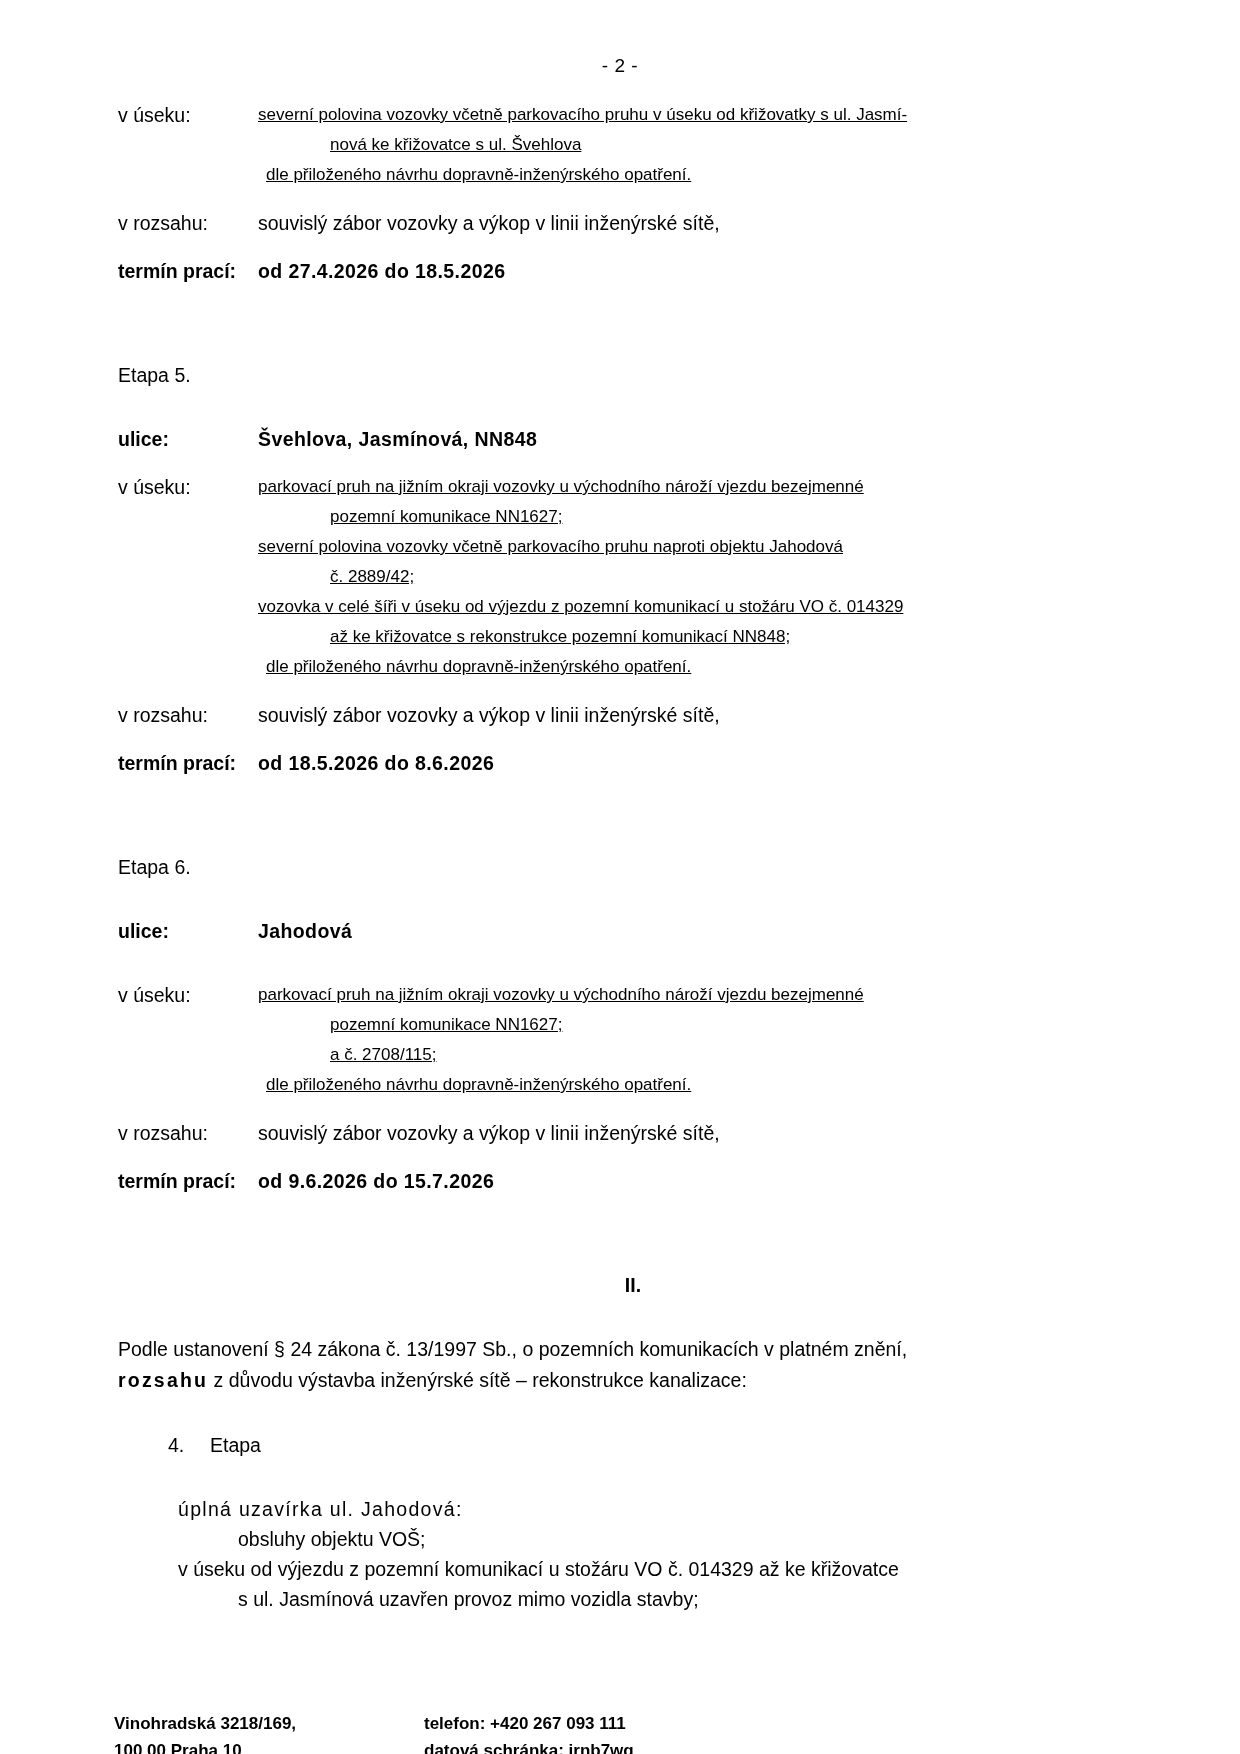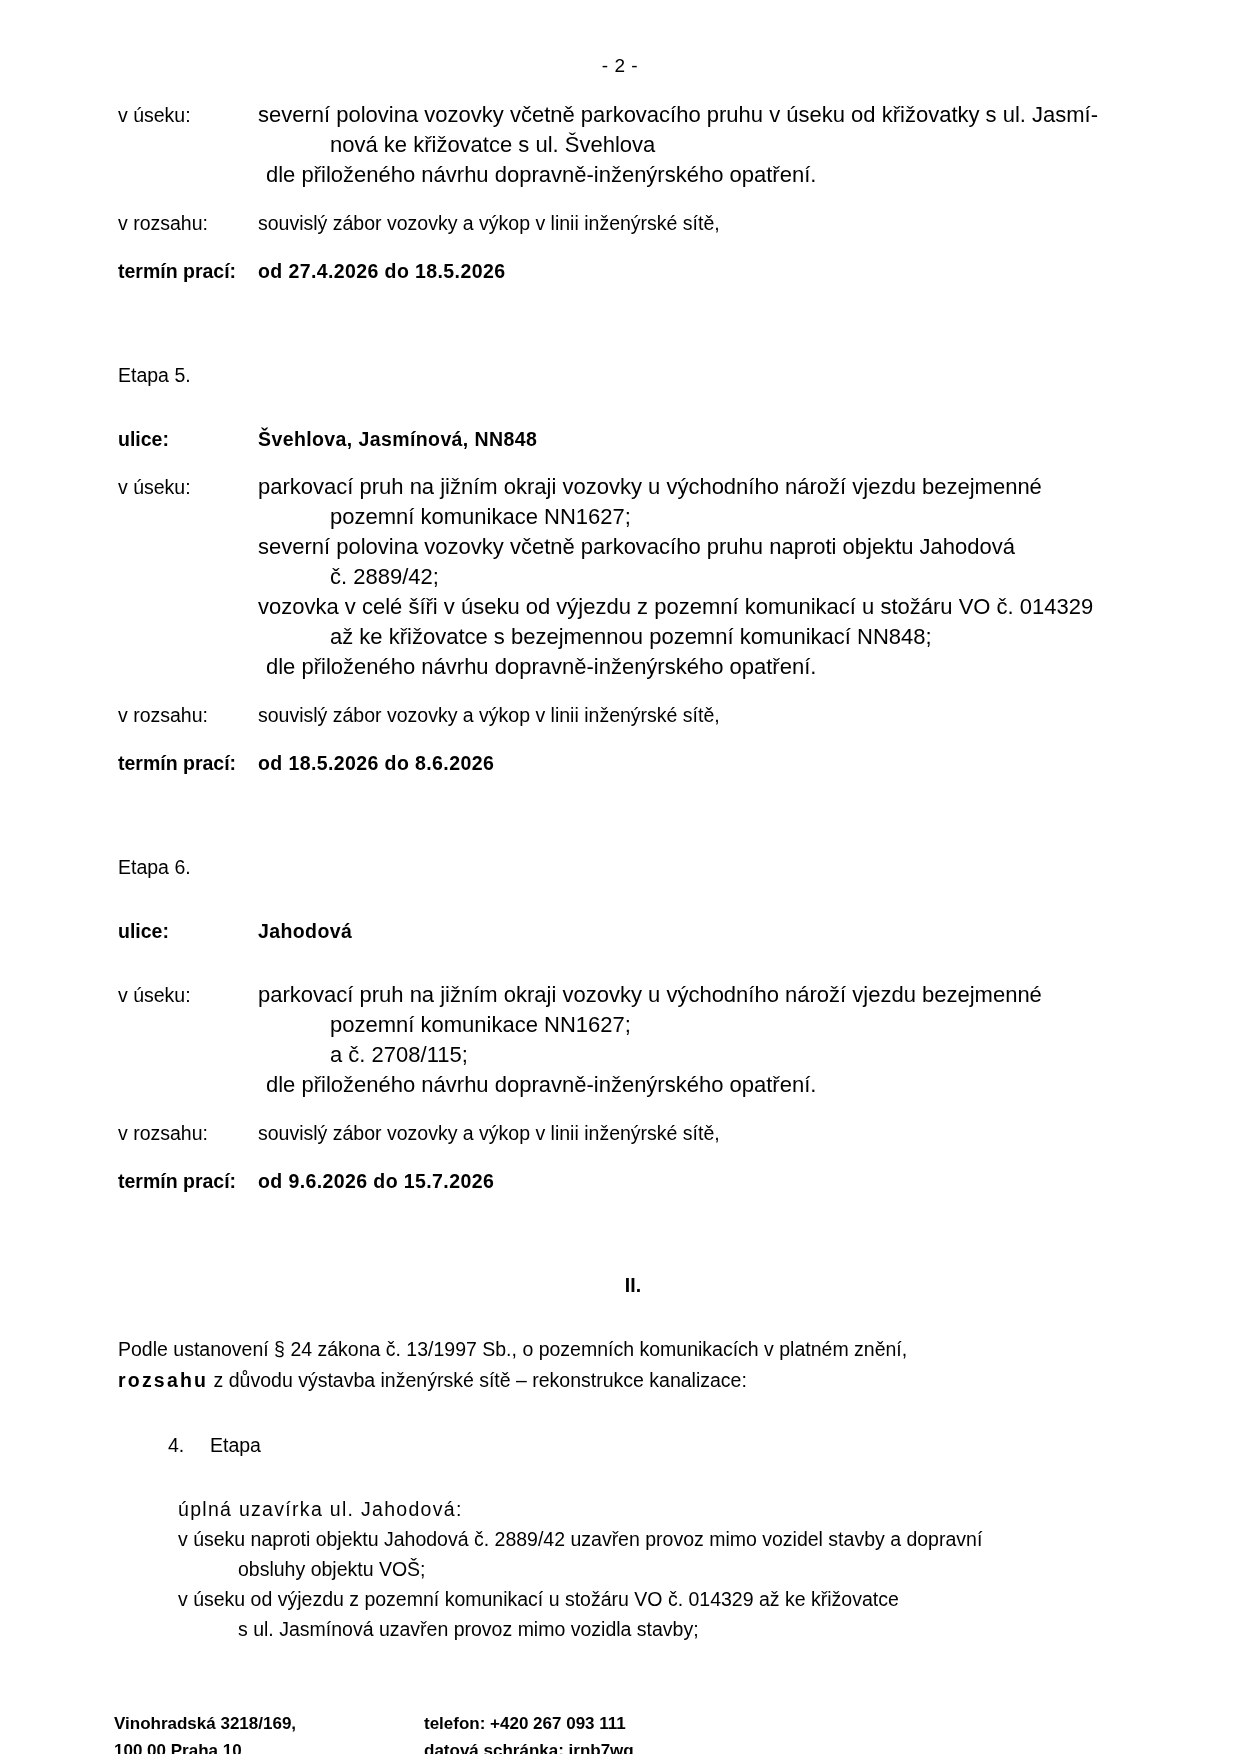--- a/index.html
+++ b/index.html
@@ -61,23 +61,24 @@
   .row.bold .label,
   .row.bold .value {
     font-weight: bold;
   }
   .row.bold .value {
     letter-spacing: 0.4px;
   }
 
   .value-lines .vline {
     display: block;
-    font-size: 22px;
+    font-size: 17px;
     line-height: 30px;
     white-space: normal;
+    text-decoration: underline;
   }
   .vline.ind-1 { padding-left: 72px; }
   .vline.ind-half { padding-left: 8px; }
 
   .spacer-sm { height: 18px; }
   .spacer-md { height: 34px; }
   .spacer-xl { height: 74px; }
 
   .etapa-heading {
     font-size: 19.5px;
@@ -187,21 +188,21 @@
     <div class="spacer-sm"></div>
 
     <div class="row">
       <div class="label">v úseku:</div>
       <div class="value value-lines">
         <span class="vline">parkovací pruh na jižním okraji vozovky u východního nároží vjezdu bezejmenné</span>
         <span class="vline ind-1">pozemní komunikace NN1627;</span>
         <span class="vline">severní polovina vozovky včetně parkovacího pruhu naproti objektu Jahodová</span>
         <span class="vline ind-1">č. 2889/42;</span>
         <span class="vline">vozovka v celé šíři v úseku od výjezdu z pozemní komunikací u stožáru VO č. 014329</span>
-        <span class="vline ind-1">až ke křižovatce s bezejmennou pozemní komunikací NN848;</span>
+        <span class="vline ind-1">až ke křižovatce s rekonstrukce pozemní komunikací NN848;</span>
         <span class="vline ind-half">dle přiloženého návrhu dopravně-inženýrského opatření.</span>
       </div>
     </div>
 
     <div class="spacer-sm"></div>
 
     <div class="row">
       <div class="label">v rozsahu:</div>
       <div class="value">souvislý zábor vozovky a výkop v linii inženýrské sítě,</div>
     </div>
@@ -266,21 +267,20 @@
 
     <div class="numbered">
       <span class="num">4.</span>
       <span>Etapa</span>
     </div>
 
     <div class="spacer-md"></div>
 
     <div class="closure">
       <span class="cline spaced">úplná uzavírka ul. Jahodová:</span>
-      <span class="cline">v úseku naproti objektu Jahodová č. 2889/42 uzavřen provoz mimo vozidel stavby a dopravní</span>
       <span class="cline sub">obsluhy objektu VOŠ;</span>
       <span class="cline">v úseku od výjezdu z pozemní komunikací u stožáru VO č. 014329 až ke křižovatce</span>
       <span class="cline sub">s ul. Jasmínová uzavřen provoz mimo vozidla stavby;</span>
     </div>
 
   </div>
 
   <div class="footer">
     <div class="col-a">
       <span class="fline">Vinohradská 3218/169,</span>

